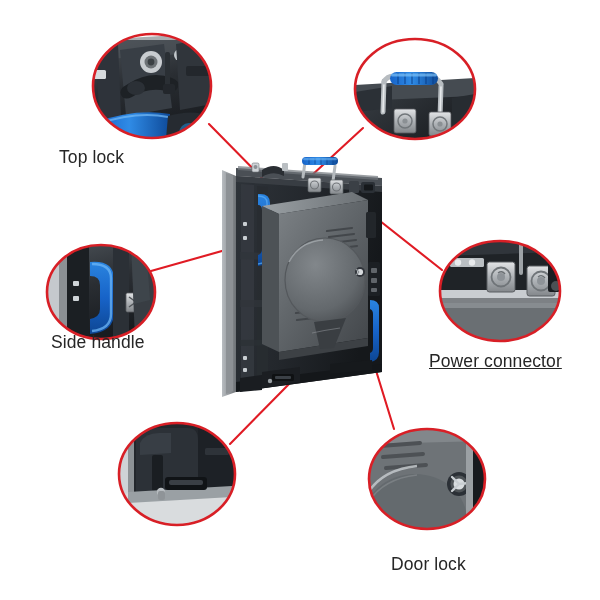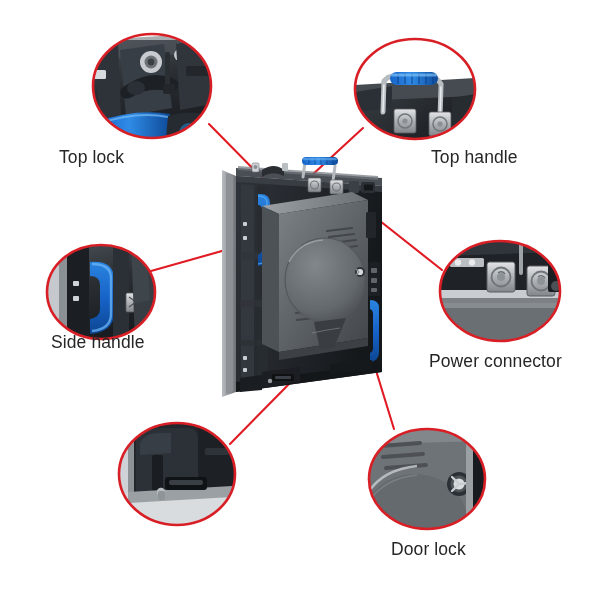--- a/index.html
+++ b/index.html
@@ -26,23 +26,23 @@
     font-size: 17.5px;
     font-weight: 400;
     color: #262626;
     letter-spacing: 0.1px;
     white-space: nowrap;
     line-height: 20px;
   }
   .lbl-top-lock       { left: 59px;  top: 147px; }
   .lbl-top-handle     { left: 431px; top: 147px; }
   .lbl-side-handle    { left: 51px;  top: 332px; }
-  .lbl-power-conn     { left: 429px; top: 351px; }
+  .lbl-power-conn     { left: 429px; top: 351px; text-decoration: underline; }
   .lbl-spring-lock    { left: 131px; top: 539px; }
-  .lbl-door-lock      { left: 391px; top: 539px; }
+  .lbl-door-lock      { left: 391px; top: 554px; }
 </style>
 </head>
 <body>
 
 <div id="stage">
 
   <svg id="art" viewBox="0 0 600 600" xmlns="http://www.w3.org/2000/svg">
     <defs>
 
       <linearGradient id="gFrame" x1="0" y1="0" x2="1" y2="0">
@@ -465,21 +465,20 @@
           <rect x="468" y="500" width="5" height="8" rx="1"></rect>
         </g>
       </g>
       <ellipse cx="427" cy="479" rx="58" ry="50" fill="none" stroke="#d81f26" stroke-width="2.6"></ellipse>
     </g>
 
   </svg>
 
   <div class="callout-label lbl-top-lock">Top lock</div>
 
-  <div class="callout-label lbl-top-handle">Top handle</div>
 
   <div class="callout-label lbl-side-handle">Side handle</div>
 
   <div class="callout-label lbl-power-conn">Power connector</div>
 
 
   <div class="callout-label lbl-door-lock">Door lock</div>
 
 </div>
 

